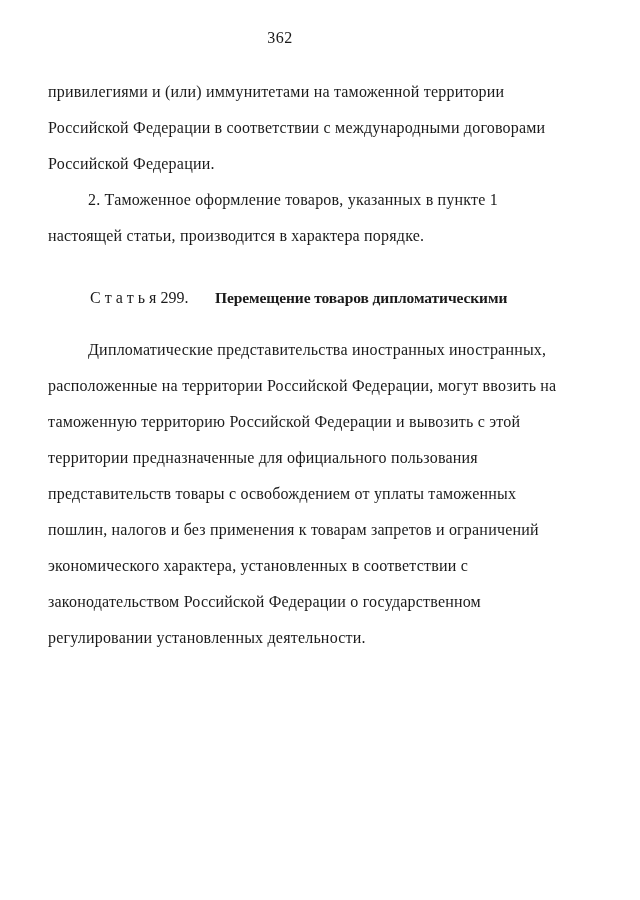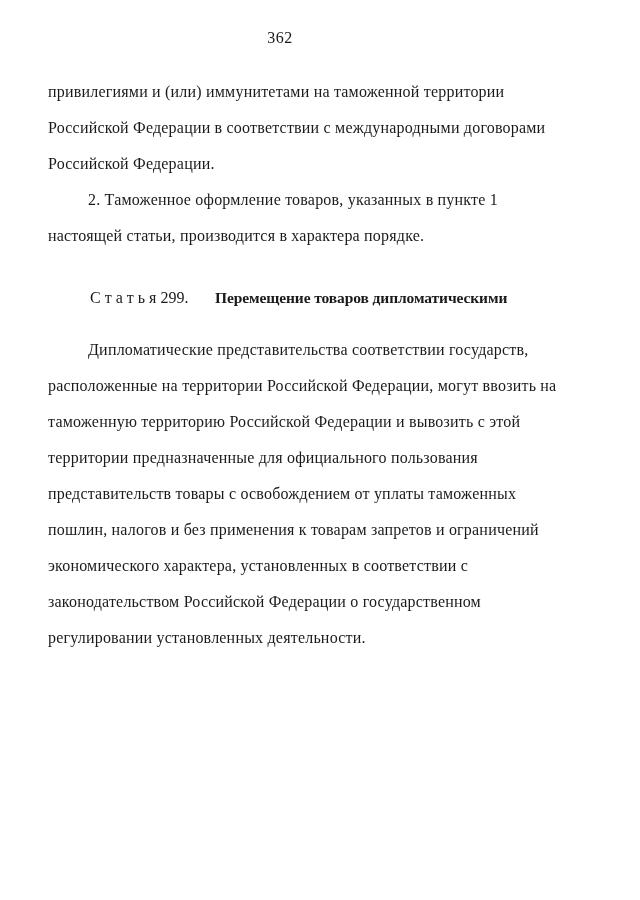--- a/index.html
+++ b/index.html
@@ -92,21 +92,21 @@
     </div>
 
     <div class="heading">
       <span class="article-label">С т а т ь я 299.</span>
       <div class="article-title">
         <div class="hln hj">Перемещение товаров дипломатическими</div>
       </div>
     </div>
 
     <div>
-      <div class="ln j ind">Дипломатические представительства соответствии государств,</div>
+      <div class="ln j ind">Дипломатические представительства иностранных иностранных,</div>
       <div class="ln j">расположенные на территории Российской Федерации, могут ввозить на</div>
       <div class="ln j">таможенную территорию Российской Федерации и вывозить с этой</div>
       <div class="ln j">территории предназначенные для официального пользования</div>
       <div class="ln j">представительств товары с освобождением от уплаты таможенных</div>
       <div class="ln j">пошлин, налогов и без применения к товарам запретов и ограничений</div>
       <div class="ln j">экономического характера, установленных в соответствии с</div>
       <div class="ln j">законодательством Российской Федерации о государственном</div>
       <div class="ln">регулировании установленных деятельности.</div>
     </div>
 

